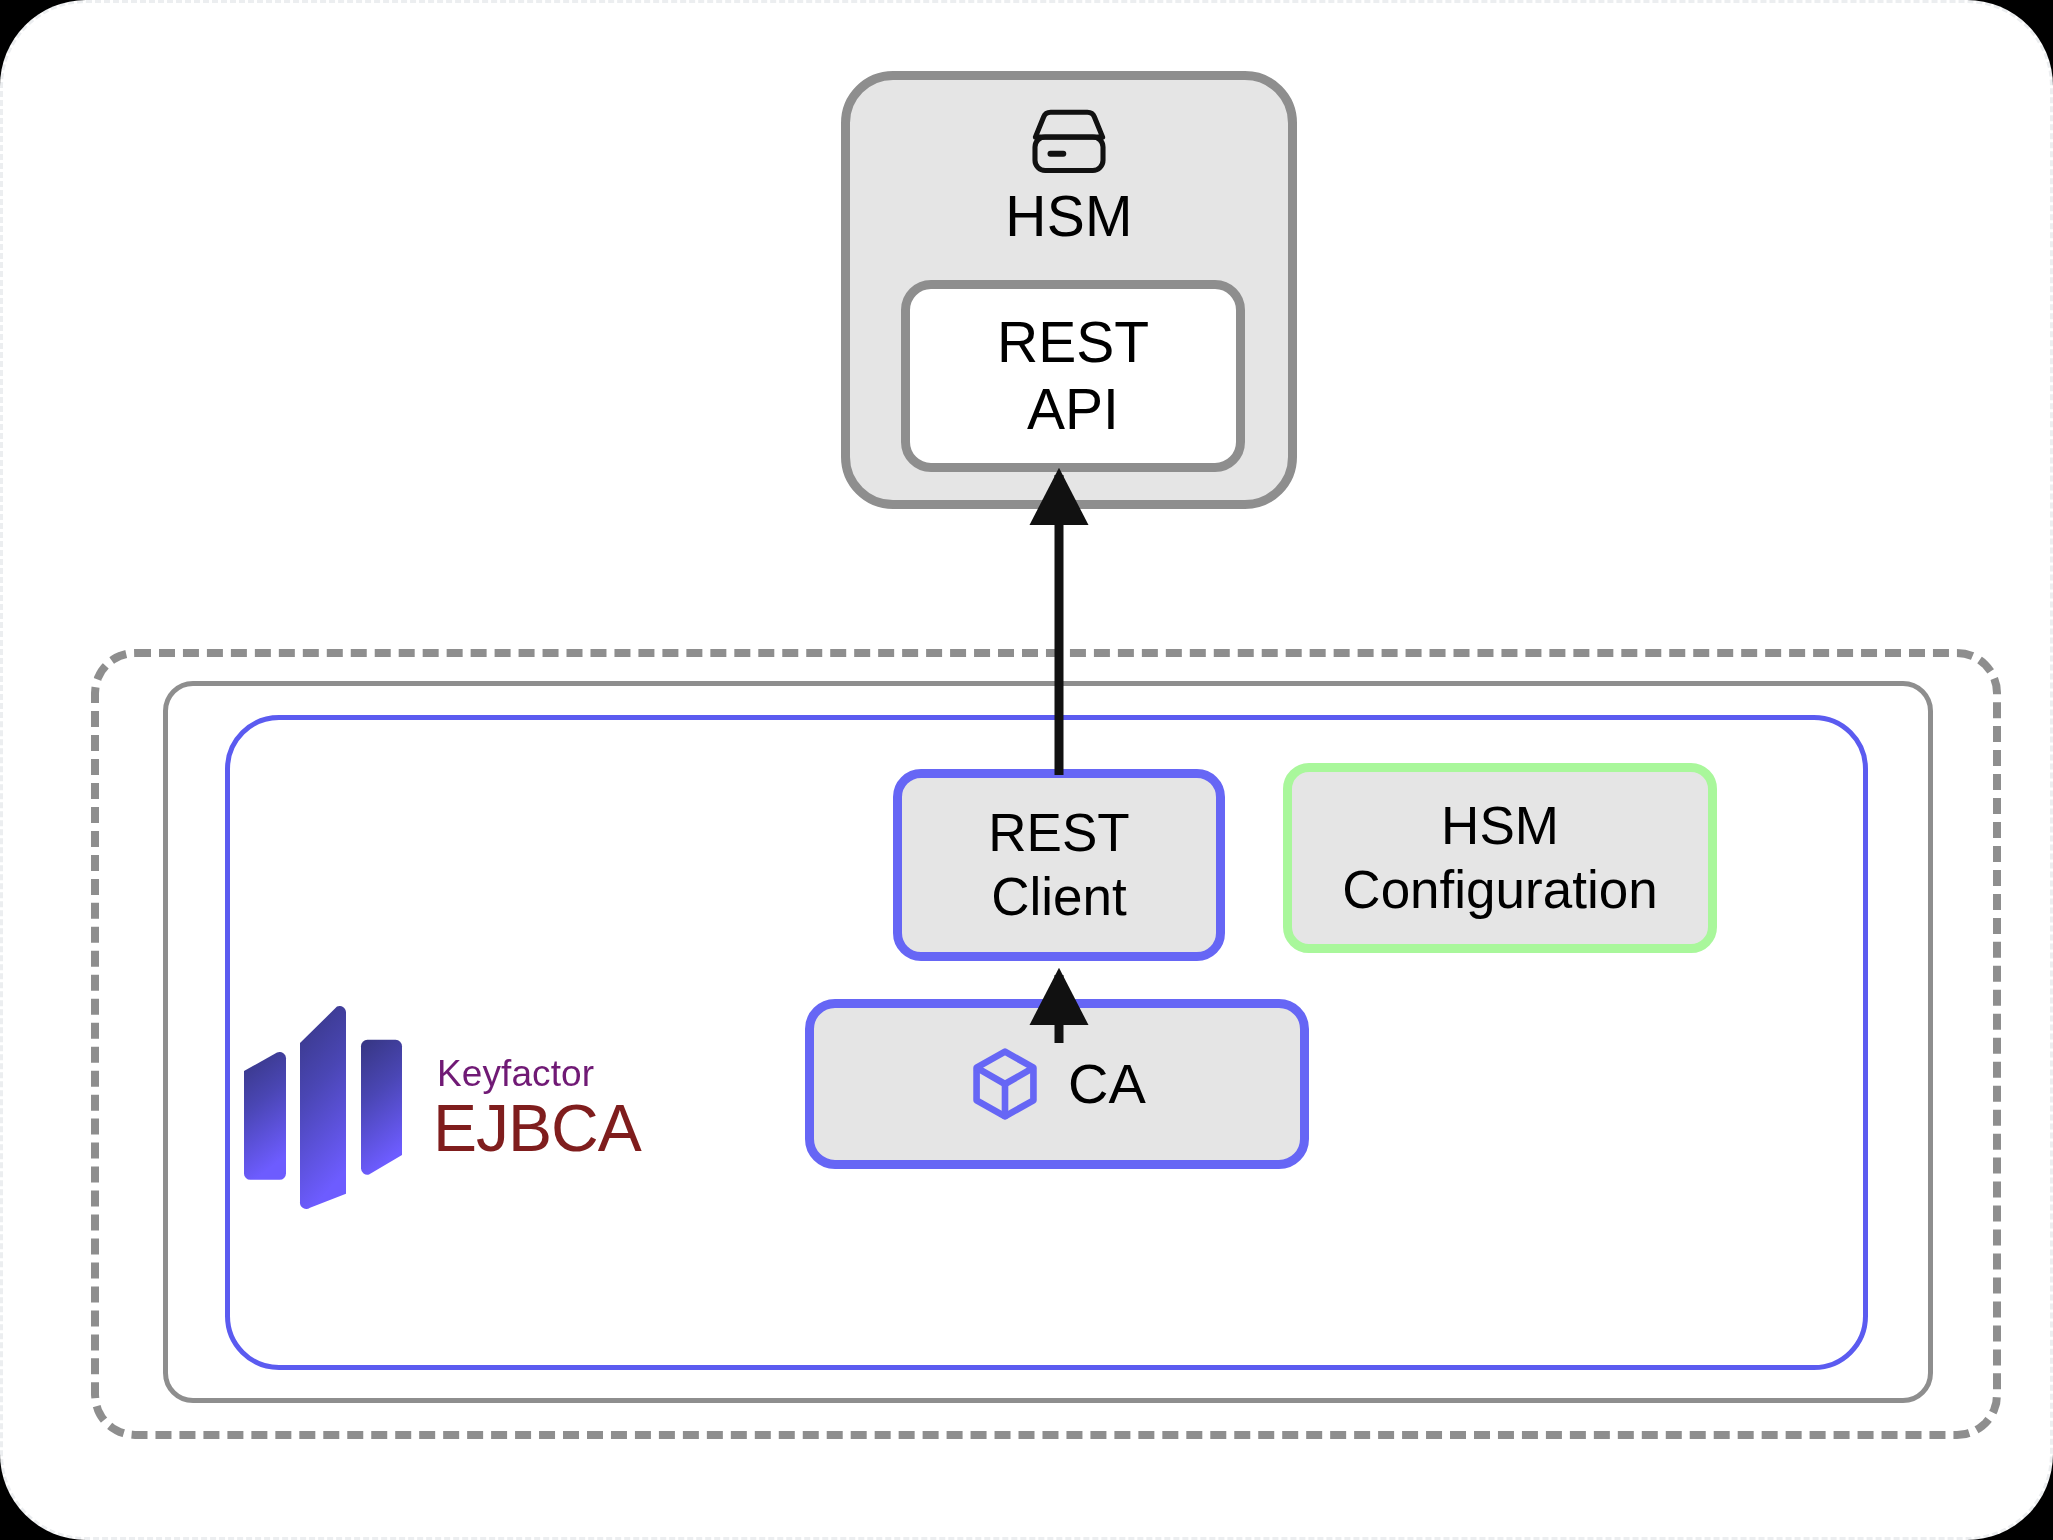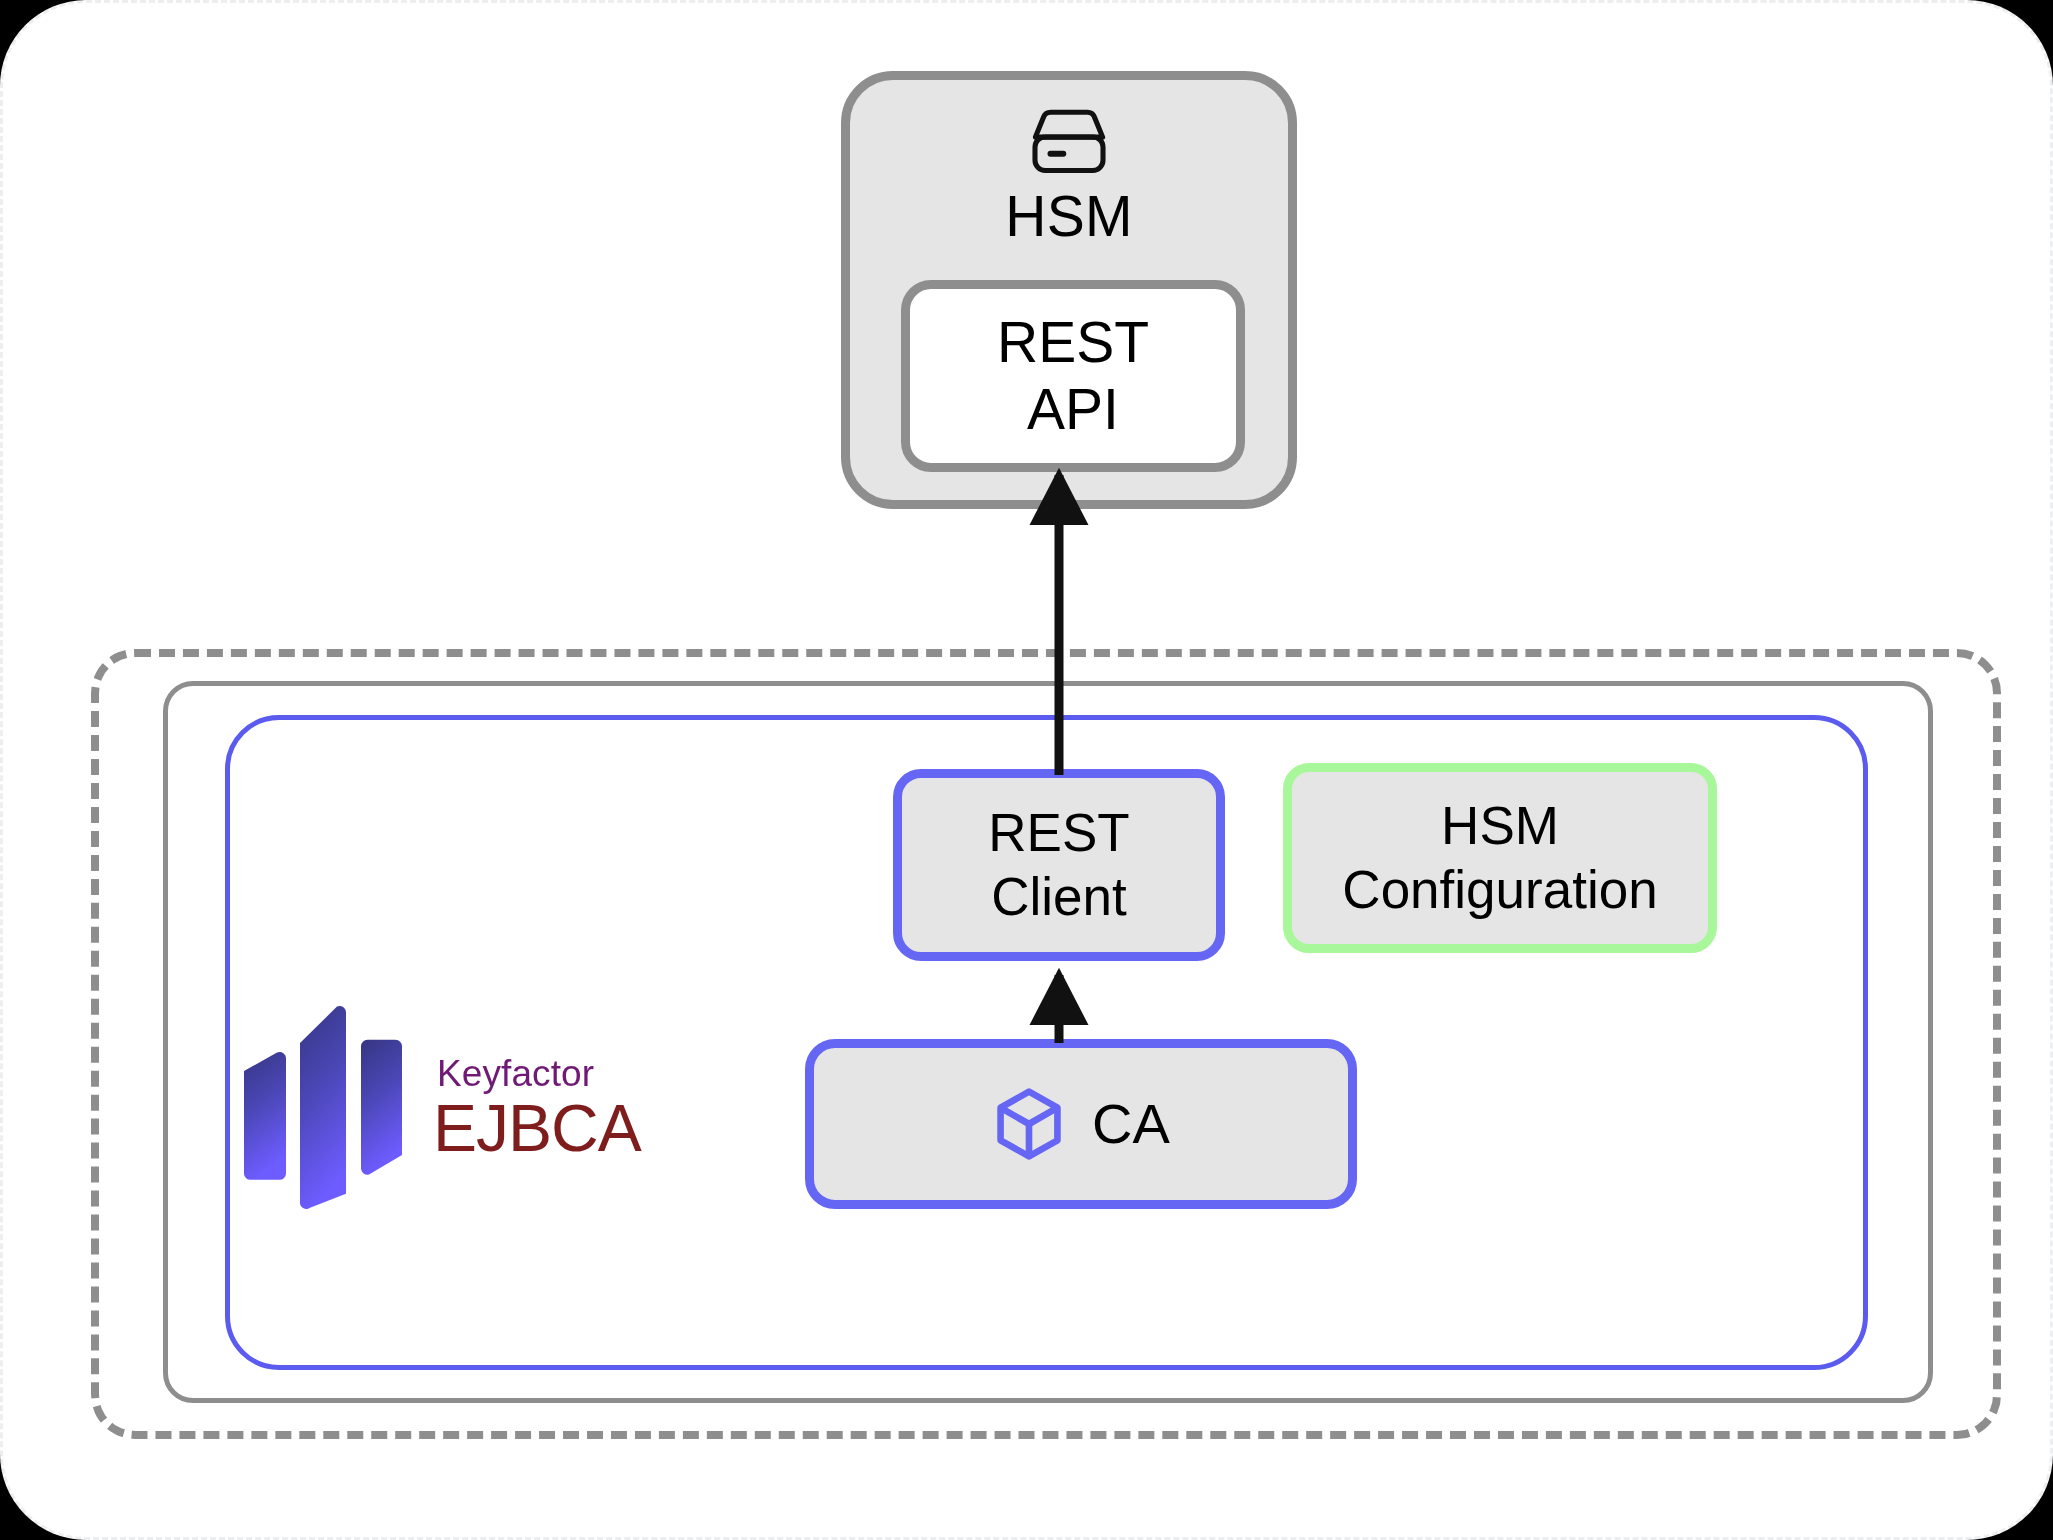--- a/index.html
+++ b/index.html
@@ -143,22 +143,22 @@
     height: 190px;
     border: 9px solid #a9f79b;
     border-radius: 26px;
     font-size: 53px;
     line-height: 1.2;
   }
 
   
   #ca-box {
     left: 802px;
-    top: 1036px;
-    width: 552px;
+    top: 996px;
+    width: 504px;
     height: 170px;
     border: 9px solid #6666f5;
     border-radius: 30px;
     flex-direction: row;
     gap: 26px;
     font-size: 56px;
   }
   #ca-cube-icon { width: 74px; height: 74px; display:block; }
   #ca-label { line-height: 1; }
 

